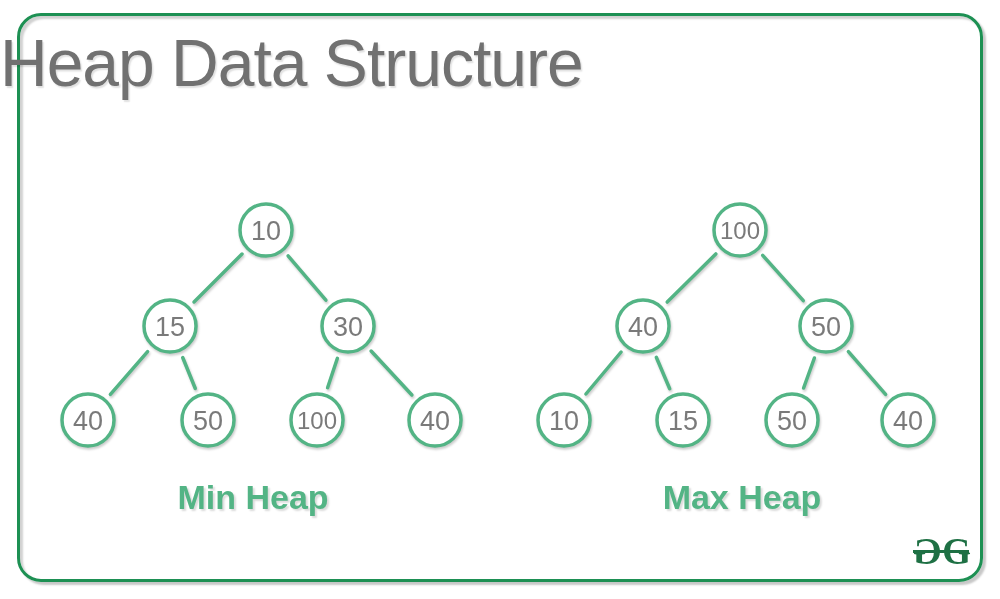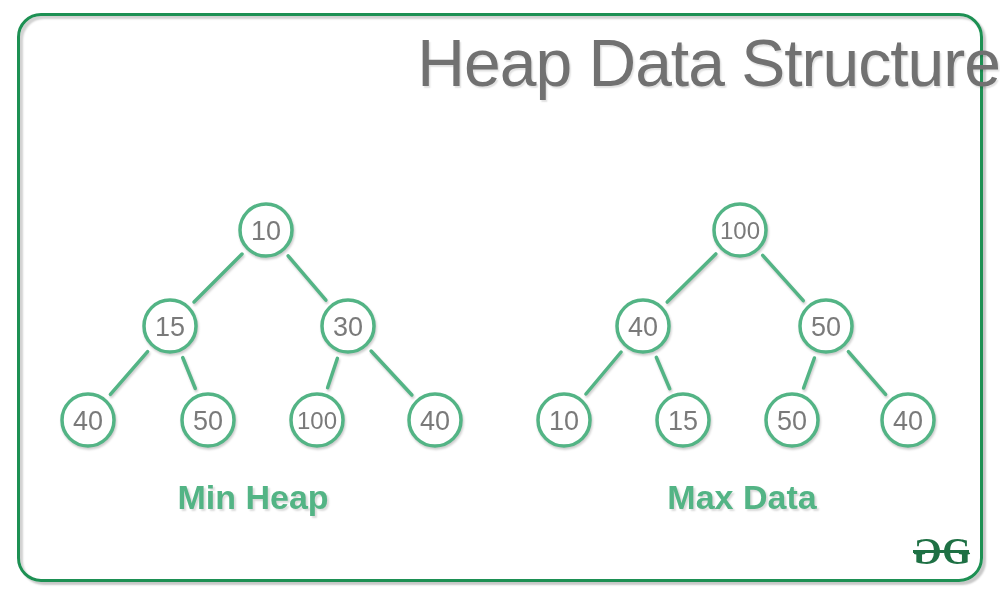--- a/index.html
+++ b/index.html
@@ -20,21 +20,21 @@
     border: 3px solid #1d9053;
     border-radius: 24px;
     box-shadow: 3px 3px 2px rgba(0,0,0,0.22),
                 inset 3px 3px 2px rgba(0,0,0,0.18);
     background: transparent;
   }
   .title {
     position: absolute;
     top: 30px; left: 0;
     width: 1000px;
-    text-align: right;
+    text-align: left;
     font-size: 66px;
     font-weight: 400;
     letter-spacing: -1px;
     color: #717171;
     line-height: 1;
     text-shadow: 1.5px 2px 1.5px rgba(0,0,0,0.12);
   }
   #tree-svg {
     position: absolute;
     left: 0; top: 0;
@@ -122,18 +122,18 @@
     <circle cx="683" cy="420" r="26" fill="#ffffff" stroke="#53b485" stroke-width="3.5"></circle>
     <text x="683" y="420" dy="0.36em" text-anchor="middle" fill="#7a7a7a" font-size="27">15</text>
     <circle cx="792" cy="420" r="26" fill="#ffffff" stroke="#53b485" stroke-width="3.5"></circle>
     <text x="792" y="420" dy="0.36em" text-anchor="middle" fill="#7a7a7a" font-size="27">50</text>
     <circle cx="908" cy="420" r="26" fill="#ffffff" stroke="#53b485" stroke-width="3.5"></circle>
     <text x="908" y="420" dy="0.36em" text-anchor="middle" fill="#7a7a7a" font-size="27">40</text>
   </svg>
 
 <div class="tree-label" style="left: 253px; top: 480px; color: rgb(83, 180, 133);">Min Heap</div>
 
-<div class="tree-label" style="left: 742px; top: 480px; color: rgb(83, 180, 133);">Max Data</div>
+<div class="tree-label" style="left: 742px; top: 480px; color: rgb(83, 180, 133);">Max Heap</div>
 
 <div class="logo" style="color: rgb(30, 112, 68);">
   <span class="g-flip">G</span><span>G</span>
   <div class="logo-bar" style="background: rgb(30, 112, 68);"></div>
 </div>
 
 </body></html>

